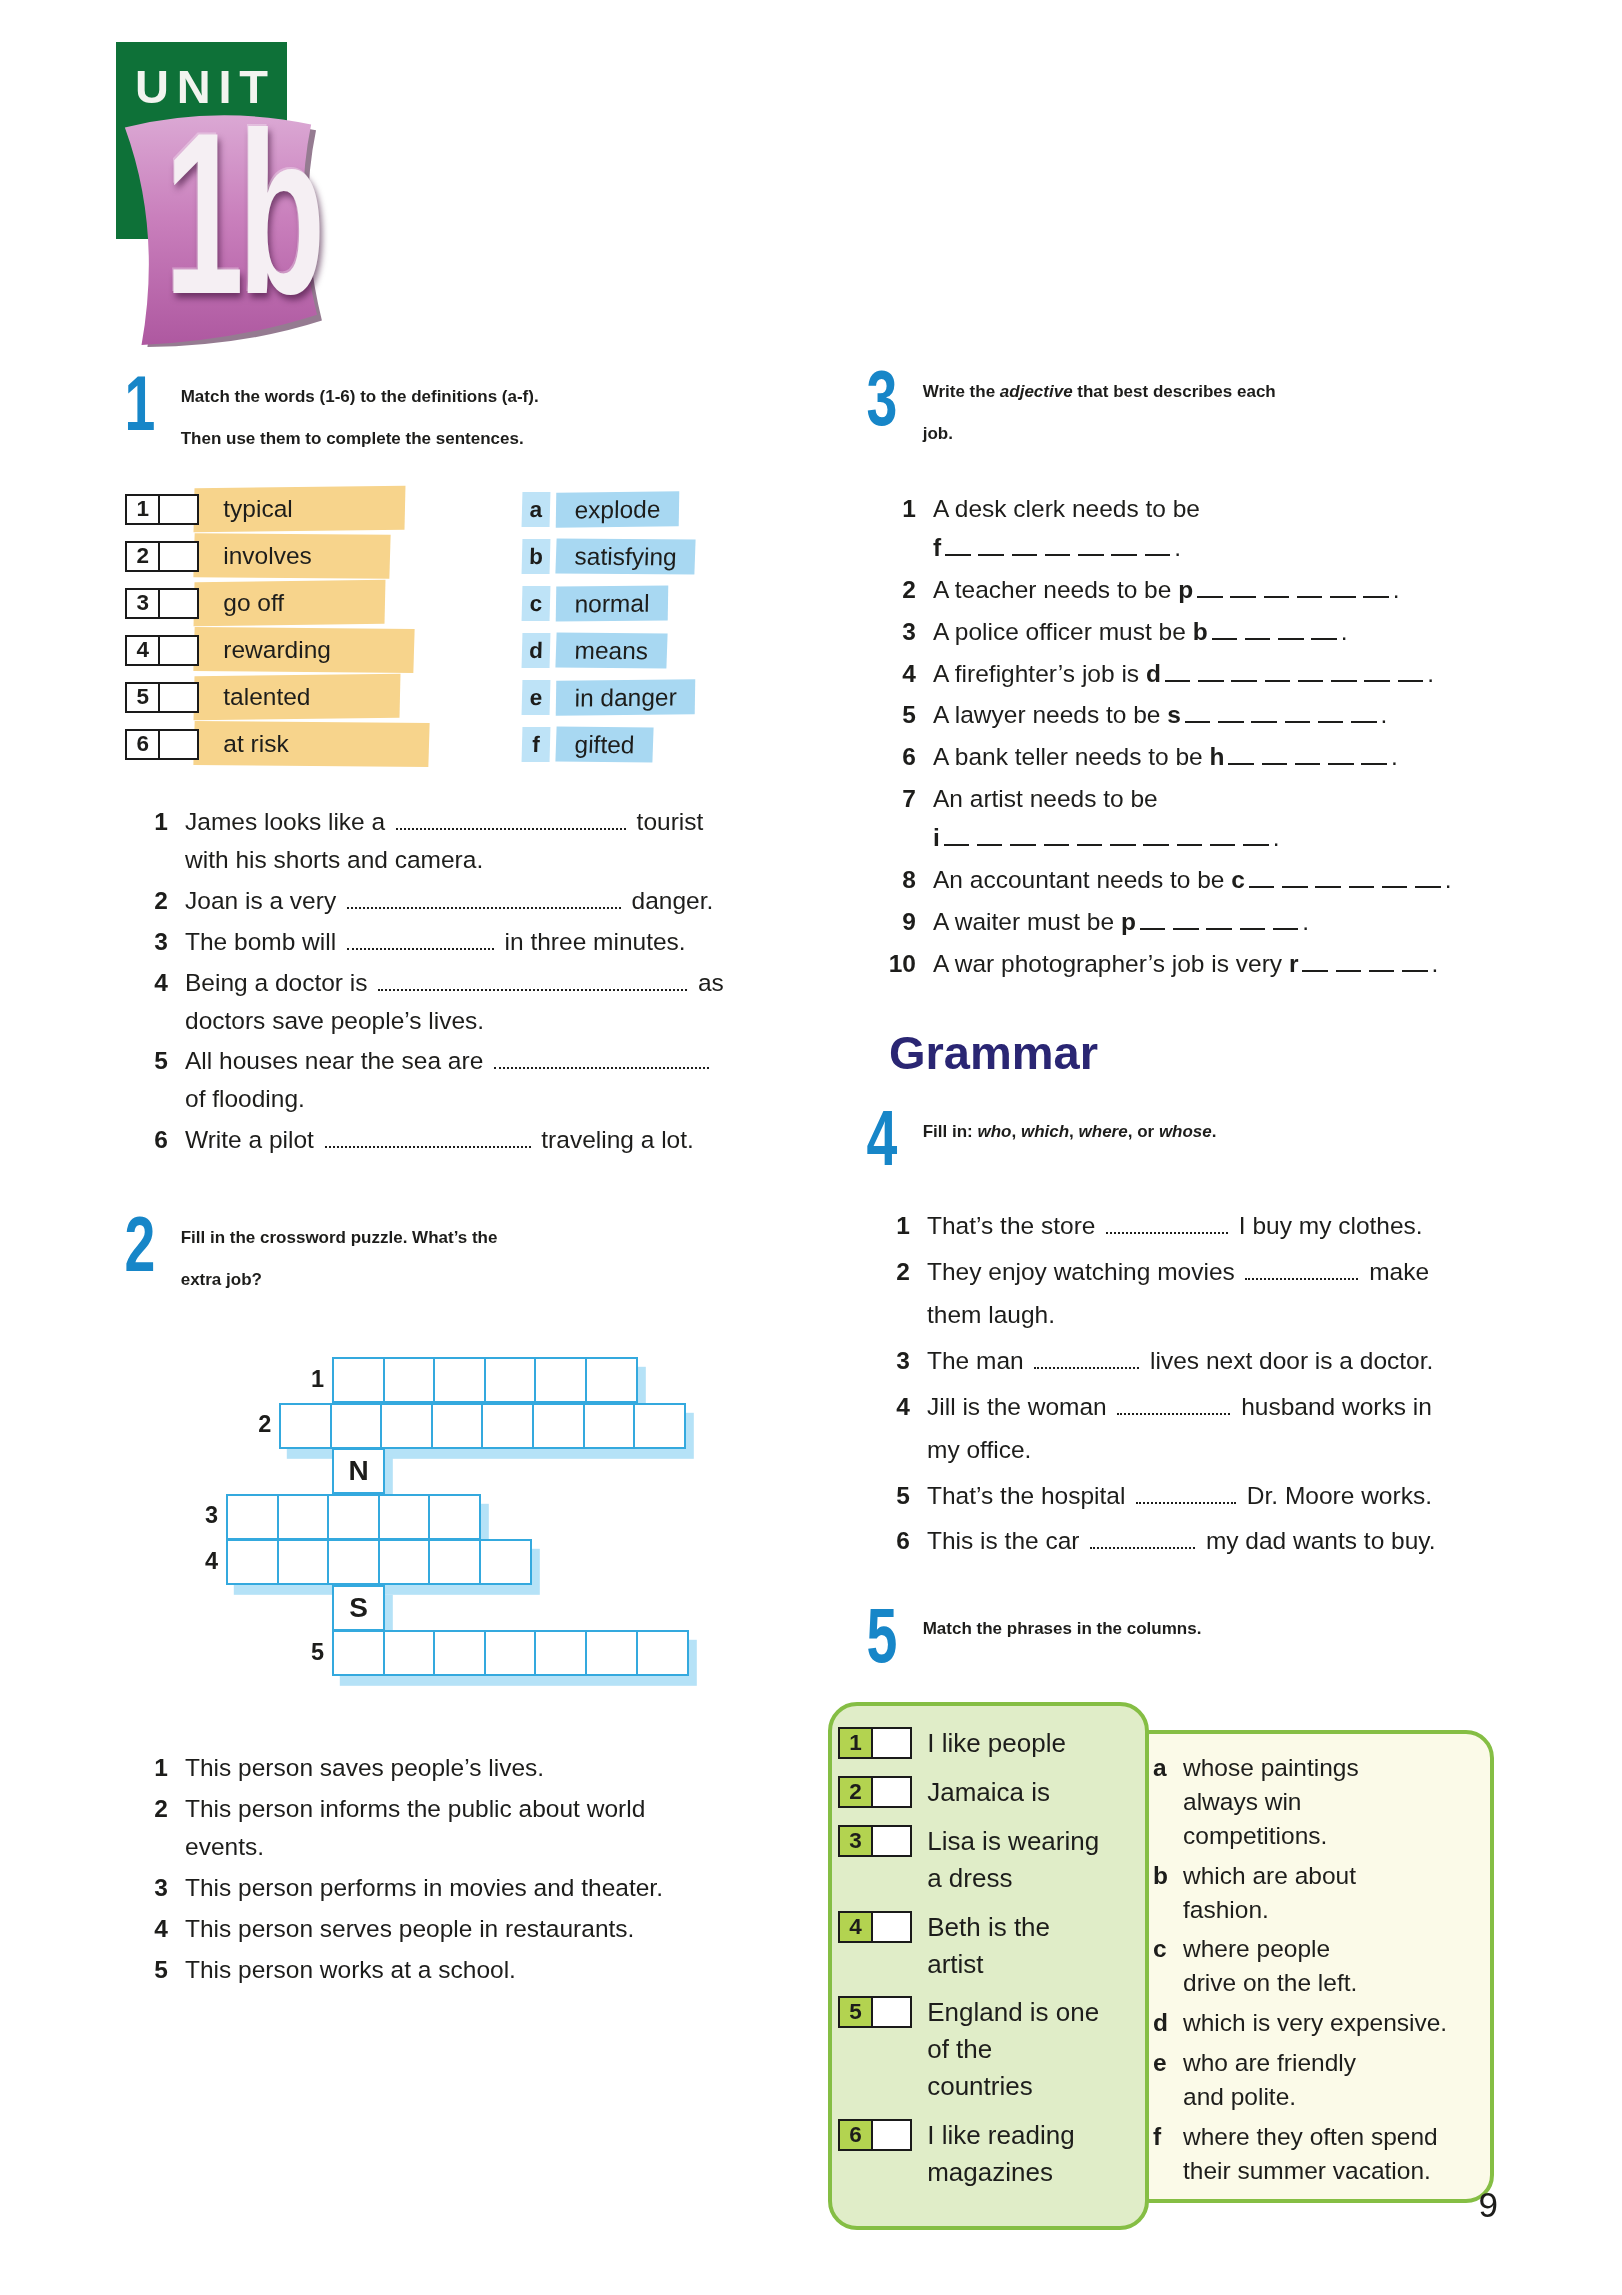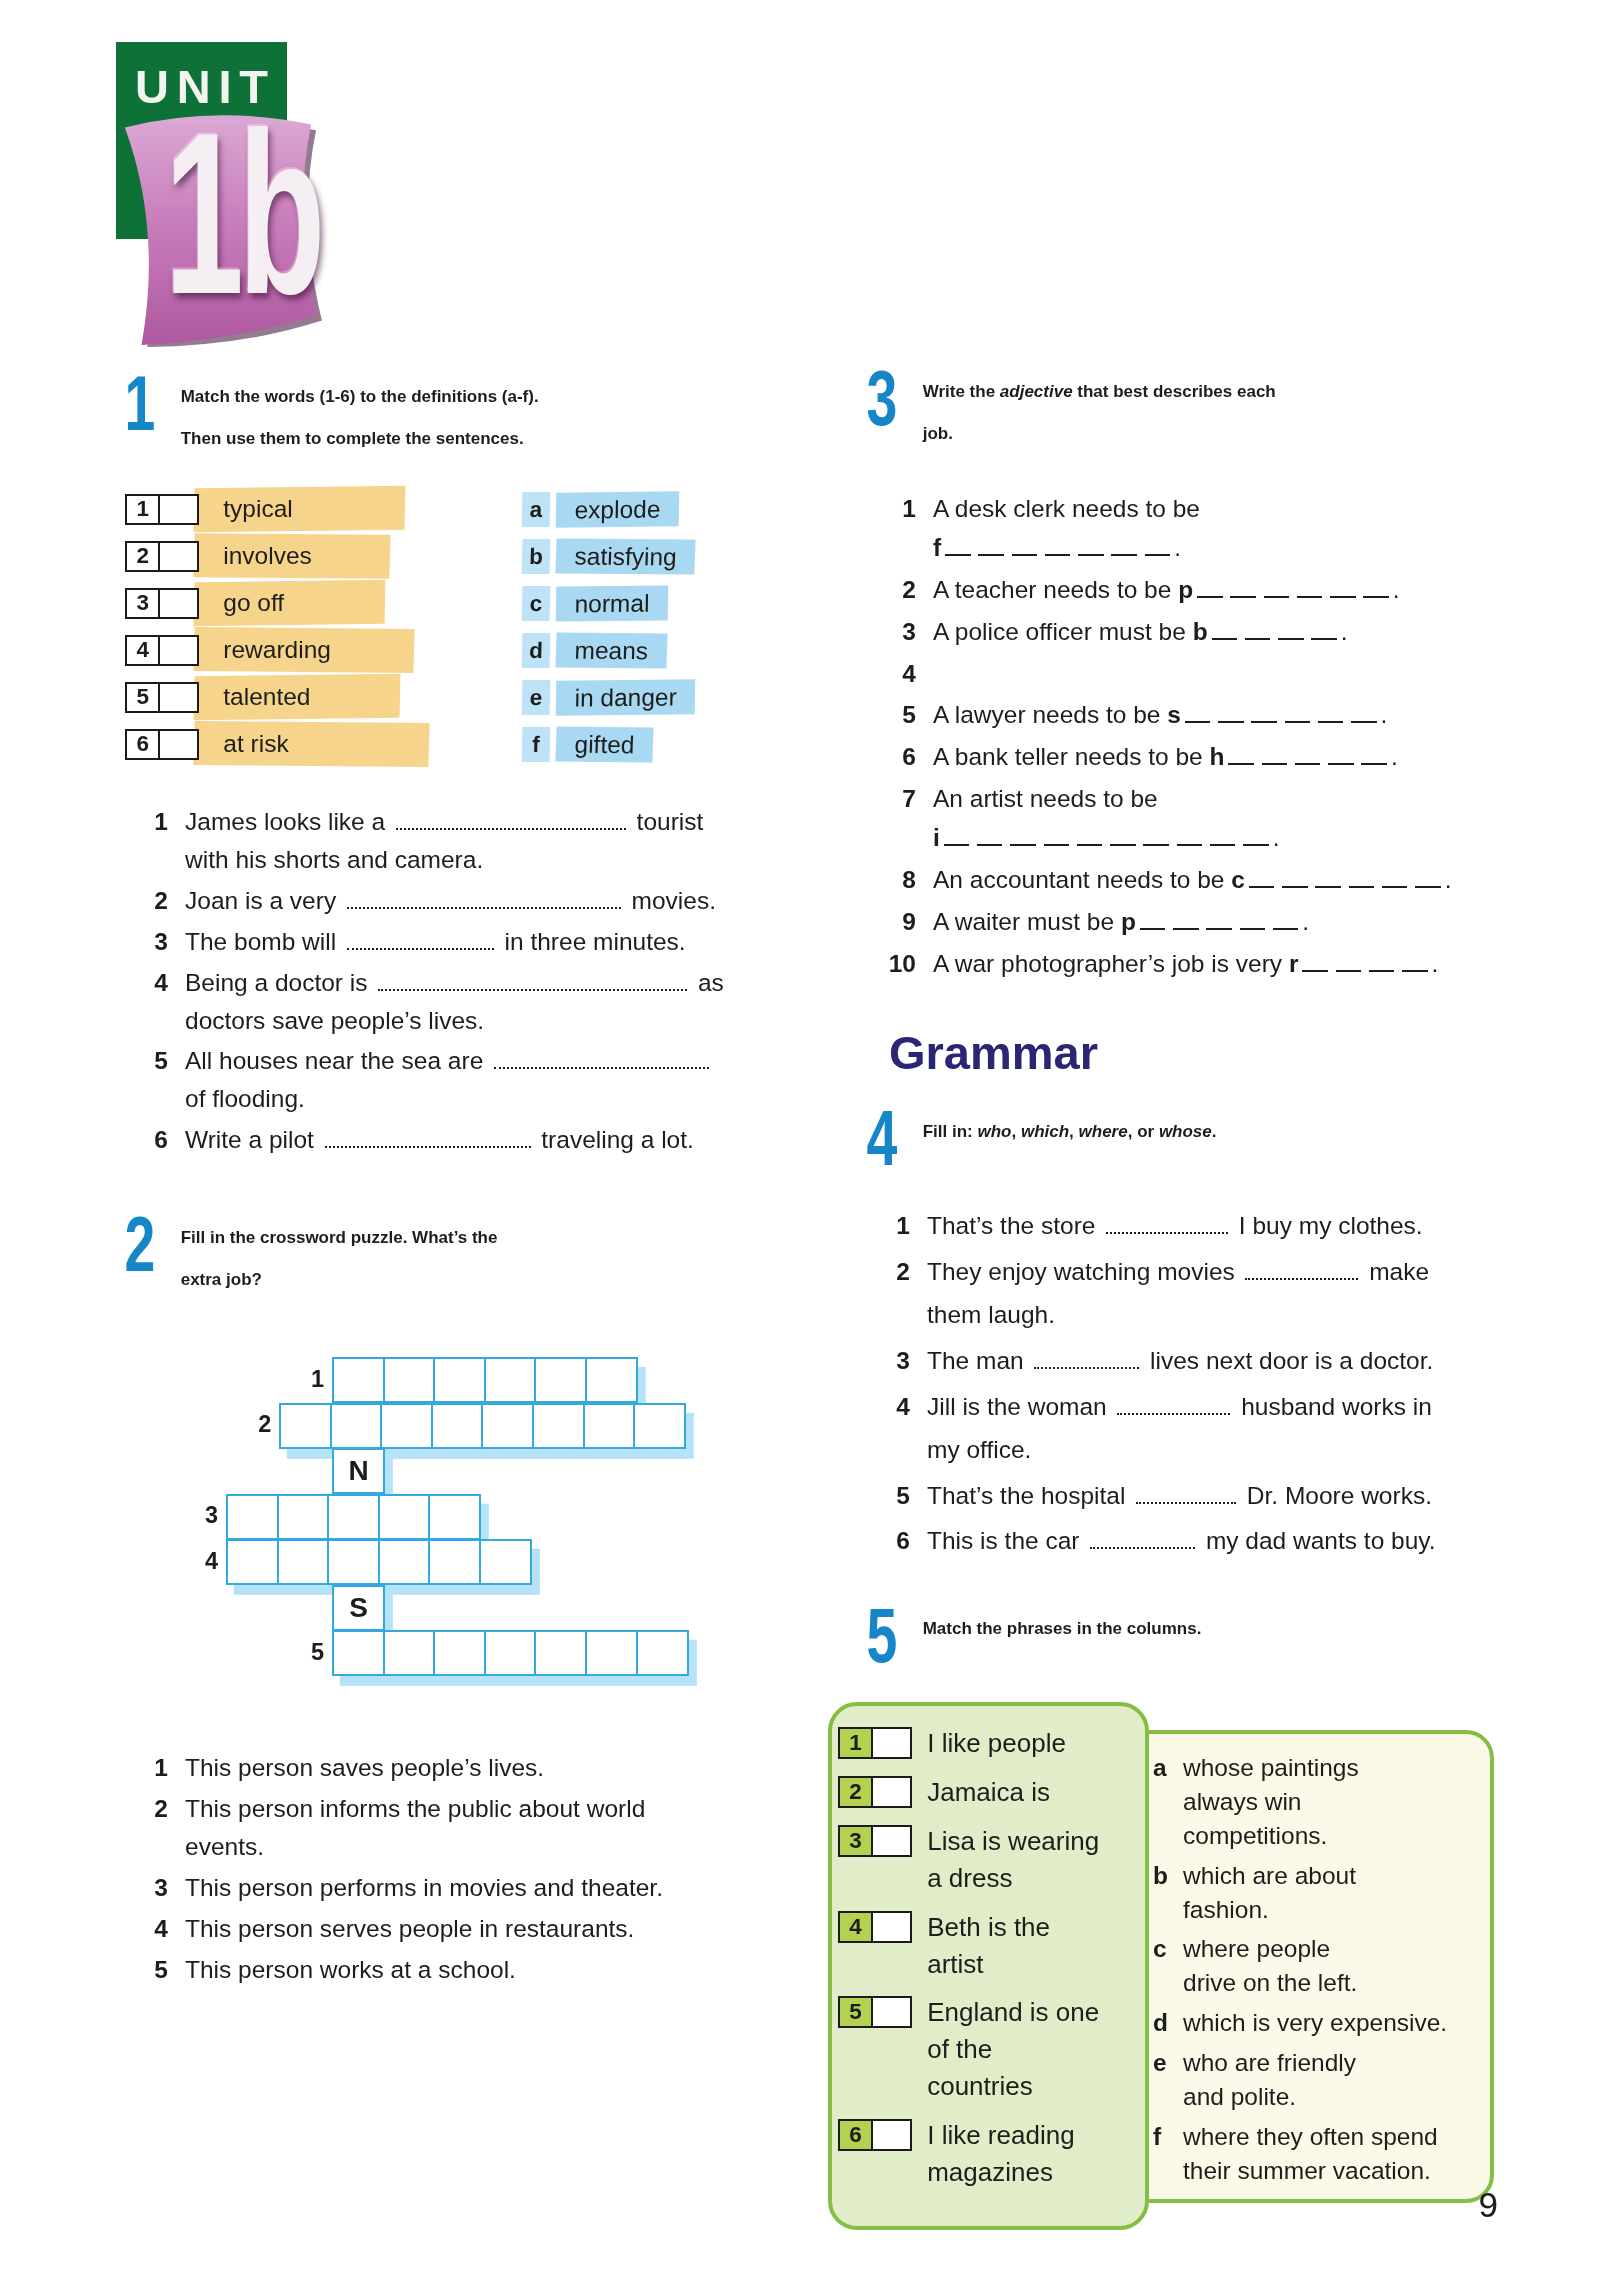--- a/index.html
+++ b/index.html
@@ -186,21 +186,21 @@
             </div>
           </div>
       </div>
       <div class="slist">
           <div class="sitem">
             <span class="sn">1</span>
             <span class="st"><span>James looks like a </span><span class="dots" style="width: 230px;"></span><span> tourist</span><br><span>with his shorts and camera.</span></span>
           </div>
           <div class="sitem">
             <span class="sn">2</span>
-            <span class="st"><span>Joan is a very </span><span class="dots" style="width: 274px;"></span><span> movies.</span></span>
+            <span class="st"><span>Joan is a very </span><span class="dots" style="width: 274px;"></span><span> danger.</span></span>
           </div>
           <div class="sitem">
             <span class="sn">3</span>
             <span class="st"><span>The bomb will </span><span class="dots" style="width: 147px;"></span><span> in three minutes.</span></span>
           </div>
           <div class="sitem">
             <span class="sn">4</span>
             <span class="st"><span>Being a doctor is </span><span class="dots" style="width: 309px;"></span><span> as</span><br><span>doctors save people’s lives.</span></span>
           </div>
           <div class="sitem">
@@ -313,20 +313,21 @@
           <div class="sitem">
             <span class="sn">2</span>
             <span class="st"><span>A teacher needs to be </span><b>p</b><span class="useg"></span><span class="useg"></span><span class="useg"></span><span class="useg"></span><span class="useg"></span><span class="useg"></span><span>.</span></span>
           </div>
           <div class="sitem">
             <span class="sn">3</span>
             <span class="st"><span>A police officer must be </span><b>b</b><span class="useg"></span><span class="useg"></span><span class="useg"></span><span class="useg"></span><span>.</span></span>
           </div>
           <div class="sitem">
             <span class="sn">4</span>
+            <span class="st"><span>A firefighter’s job is </span><b>d</b><span class="useg"></span><span class="useg"></span><span class="useg"></span><span class="useg"></span><span class="useg"></span><span class="useg"></span><span class="useg"></span><span class="useg"></span><span>.</span></span>
           </div>
           <div class="sitem">
             <span class="sn">5</span>
             <span class="st"><span>A lawyer needs to be </span><b>s</b><span class="useg"></span><span class="useg"></span><span class="useg"></span><span class="useg"></span><span class="useg"></span><span class="useg"></span><span>.</span></span>
           </div>
           <div class="sitem">
             <span class="sn">6</span>
             <span class="st"><span>A bank teller needs to be </span><b>h</b><span class="useg"></span><span class="useg"></span><span class="useg"></span><span class="useg"></span><span class="useg"></span><span>.</span></span>
           </div>
           <div class="sitem">

